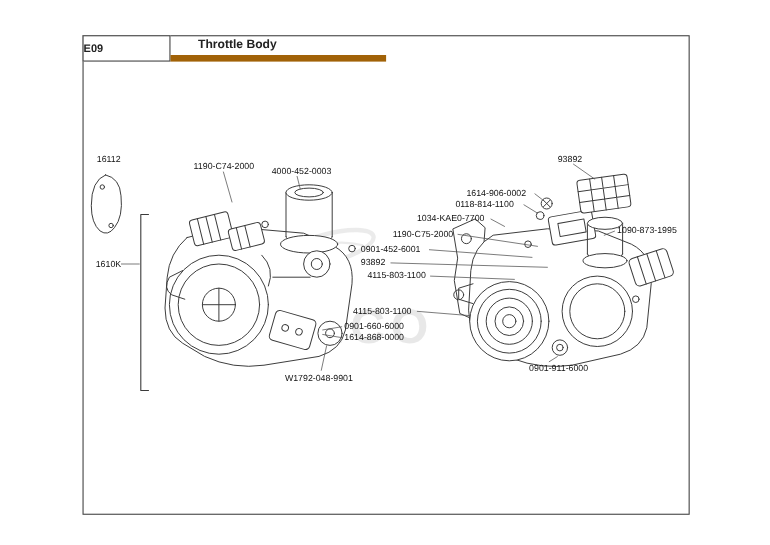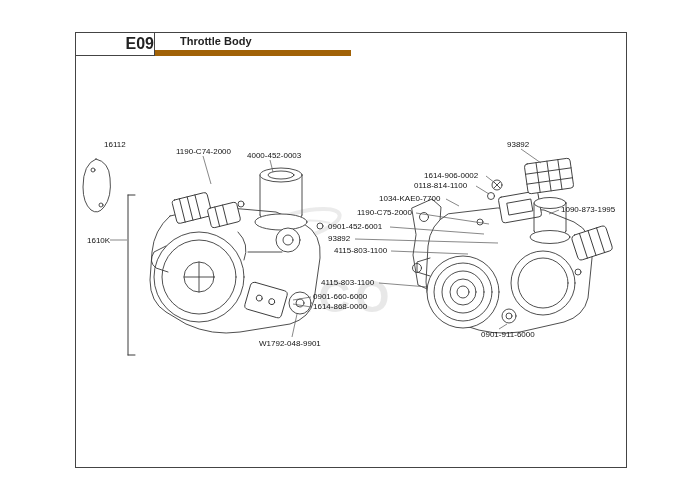--- a/index.html
+++ b/index.html
@@ -4,22 +4,22 @@
 <style>
   * { margin:0; padding:0; box-sizing:border-box; }
   html,body { width:700px; height:495px; background:#fff;
     font-family:"Liberation Sans","DejaVu Sans",sans-serif; color:#222; }
   .page { position:relative; width:700px; height:495px; background:#fff; overflow:hidden; }
 
   .frame { position:absolute; left:75px; top:32px; width:552px; height:436px;
     border:1px solid #444; background:transparent; }
 
   .code-box { position:absolute; left:75px; top:32px; width:80px; height:24px;
-    border:1px solid #444; display:flex; align-items:center; justify-content:flex-end;
-    font-weight:bold; font-size:16px; background:#fff; }
+    border:1px solid #444; display:flex; align-items:center; justify-content:flex-start;
+    font-weight:bold; font-size:10px; background:#fff; }
   .title-cell { position:absolute; left:155px; top:32px; width:196px; height:24px;
     border-bottom:6px solid #a16207; display:flex; align-items:center;
     padding-left:25px; font-weight:bold; font-size:11px; }
 
   svg.diagram { position:absolute; left:0; top:0; }
 
   .part-label { position:absolute; font-size:8px; line-height:9px; color:#111;
     white-space:nowrap; letter-spacing:0; }
 
   .footer { position:absolute; left:75px; top:498px; width:552px;
@@ -152,21 +152,21 @@
       <path d="M391,251 L468,254"></path>
       <path d="M559,210 L549,214"></path>
       <path d="M379,283 L428,287"></path>
       <path d="M311,297 L293,300"></path>
       <path d="M311,307 L293,304"></path>
       <path d="M292,337 L297,314"></path>
       <path d="M499,329 L507,324"></path>
     </g>
   </svg>
 
-  <div class="part-label" style="left:104px;top:140px">16112</div>
+  <div class="part-label" style="left:88px;top:140px">16112</div>
   <div class="part-label" style="left:87px;top:236px">1610K</div>
   <div class="part-label" style="left:176px;top:147px">1190-C74-2000</div>
   <div class="part-label" style="left:247px;top:151px">4000-452-0003</div>
   <div class="part-label" style="left:507px;top:140px">93892</div>
   <div class="part-label" style="left:424px;top:171px">1614-906-0002</div>
   <div class="part-label" style="left:414px;top:181px">0118-814-1100</div>
   <div class="part-label" style="left:379px;top:194px">1034-KAE0-7700</div>
   <div class="part-label" style="left:357px;top:208px">1190-C75-2000</div>
   <div class="part-label" style="left:328px;top:222px">0901-452-6001</div>
   <div class="part-label" style="left:328px;top:234px">93892</div>

